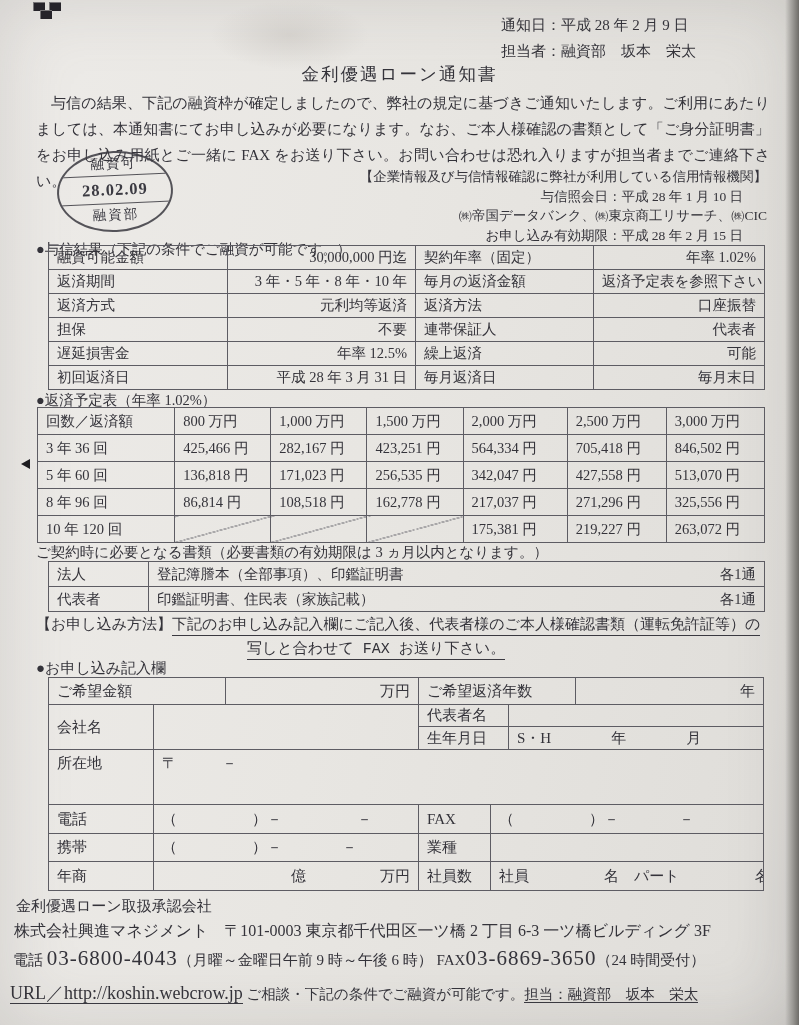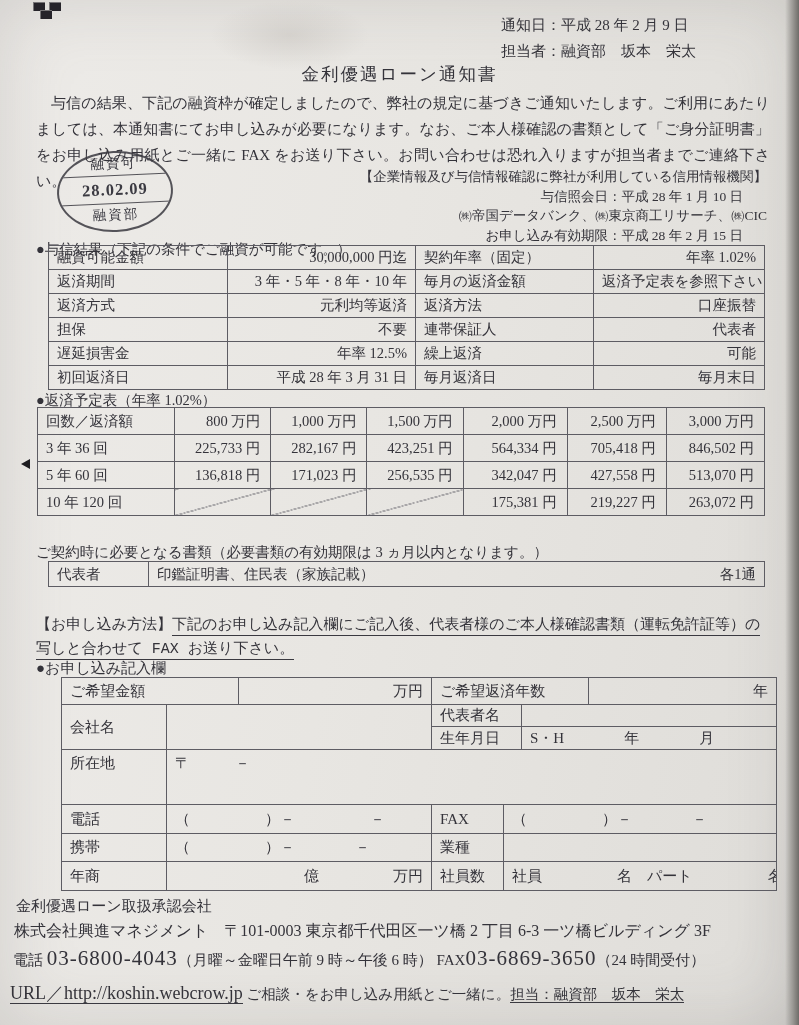--- a/index.html
+++ b/index.html
@@ -31,30 +31,30 @@
   .bureau { right:32px; top:167px; text-align:right; font-size:13.5px; line-height:19.5px; }
   .pad-r { padding-right:24px; }
   .sec-heading { font-size:14.5px; }
 
   table { border-collapse:collapse; table-layout:fixed; }
   td { border:1px solid #5d5c63; font-size:14.5px; padding:0 8px; overflow:hidden; white-space:nowrap; }
   .lbl { text-align:left; }
   .val { text-align:right; }
   .table1 { left:48px; top:245px; } .table1 table { width:716px; } .table1 tr { height:24px; }
   .table2 { left:37px; top:407px; } .table2 table { width:728px; } .table2 tr { height:27px; }
-  .table2 td.num { text-align:right; padding-right:10px; }
+  .table2 td.num { text-align:left; padding-right:10px; }
   td.slash { background: linear-gradient(to bottom right, transparent 49.3%, #6a6970 49.3%, #6a6970 50.7%, transparent 50.7%); }
   .table3 { left:48px; top:561px; } .table3 table { width:716px; } .table3 tr { height:25px; }
   .doc-flex { display:flex; } .doc-flex .count { margin-left:auto; }
 
   .method { left:36px; top:614px; width:740px; font-size:15px; line-height:24px;font-family:Liberation Mono, monospace; }
   .method .u { border-bottom:1.2px solid #3a3940; padding-bottom:1px; }
-  .method .ln2 { }
-
-  .table4 { left:61px; top:677px; } .table4 table { width:716px; }
+  .method .ln2 { margin-left:211px; }
+
+  .table4 { left:48px; top:677px; } .table4 table { width:716px; }
   .table4 .r1 { height:27px; } .table4 .r2a { height:22px; } .table4 .r2b { height:23px; }
   .table4 .r3 { height:55px;margin-top:44px; } .table4 .r4 { height:29px; } .table4 .r5 { height:28px; } .table4 .r6 { height:29px; }
   .table4 td { font-size:15px; }
   td.top-left { vertical-align:top; padding-top:4px; }
   .sales-flex { display:flex; } .sales-flex .oku { margin-left:52%; } .sales-flex .manyen { margin-left:auto; }
 
   .footer1 { left:16px; top:897px; font-size:15px; }
   .footer2 { left:14px; top:921px; font-size:16px; }
   .footer3 { left:13px; top:946px; font-size:15px; }
   .footer3 .big { font-size:21px; letter-spacing:1px; }
@@ -166,35 +166,44 @@
         <td class="lbl">回数／返済額</td>
         <td class="num">800 万円</td>
         <td class="num">1,000 万円</td>
         <td class="num">1,500 万円</td>
         <td class="num">2,000 万円</td>
         <td class="num">2,500 万円</td>
         <td class="num">3,000 万円</td>
       </tr>
       <tr>
         <td class="lbl">3 年 36 回</td>
-        <td class="num">225,733 円</td>
+        <td class="num">425,466 円</td>
         <td class="num">282,167 円</td>
         <td class="num">423,251 円</td>
         <td class="num">564,334 円</td>
         <td class="num">705,418 円</td>
         <td class="num">846,502 円</td>
       </tr>
       <tr>
         <td class="lbl">5 年 60 回</td>
         <td class="num">136,818 円</td>
         <td class="num">171,023 円</td>
         <td class="num">256,535 円</td>
         <td class="num">342,047 円</td>
         <td class="num">427,558 円</td>
         <td class="num">513,070 円</td>
+      </tr>
+      <tr>
+        <td class="lbl">8 年 96 回</td>
+        <td class="num">86,814 円</td>
+        <td class="num">108,518 円</td>
+        <td class="num">162,778 円</td>
+        <td class="num">217,037 円</td>
+        <td class="num">271,296 円</td>
+        <td class="num">325,556 円</td>
       </tr>
       <tr>
         <td class="lbl">10 年 120 回</td>
         <td class="num slash"></td>
         <td class="num slash"></td>
         <td class="num slash"></td>
         <td class="num">175,381 円</td>
         <td class="num">219,227 円</td>
         <td class="num">263,072 円</td>
       </tr>
@@ -203,20 +212,29 @@
   </div>
 
   <div class="abs sec-heading" style="left:36px; top:543px;">ご契約時に必要となる書類（必要書類の有効期限は 3 ヵ月以内となります。）</div>
   <div class="abs table3">
     <table>
       <colgroup>
           <col style="width:100px">
           <col style="width:616px">
         </colgroup>
       <tbody>
+          <tr>
+        <td class="lbl">法人</td>
+        <td>
+          <div class="doc-flex">
+            <span>登記簿謄本（全部事項）、印鑑証明書</span>
+            <span class="count">各1通</span>
+          </div>
+        </td>
+      </tr>
       <tr>
         <td class="lbl">代表者</td>
         <td>
           <div class="doc-flex">
             <span>印鑑証明書、住民表（家族記載）</span>
             <span class="count">各1通</span>
           </div>
         </td>
       </tr>
     </tbody>
@@ -289,16 +307,16 @@
     </tbody>
       </table>
   </div>
 
   <div class="abs footer1">金利優遇ローン取扱承認会社</div>
   <div class="abs footer2">株式会社興進マネジメント　〒101-0003 東京都千代田区一ツ橋 2 丁目 6-3 一ツ橋ビルディング 3F</div>
   <div class="abs footer3">
     <span>電話 </span><span class="big">03-6800-4043</span><span>（月曜～金曜日午前 9 時～午後 6 時）</span><span> FAX</span><span class="big">03-6869-3650</span><span>（24 時間受付）</span>
   </div>
   <div class="abs footer4">
-    <span class="url">URL／http://koshin.webcrow.jp</span><span> ご相談・をお申し込み用紙とご一緒に。</span><span class="u">担当：融資部　坂本　栄太</span>
+    <span class="url">URL／http://koshin.webcrow.jp</span><span> ご相談・下記の条件でご融資が可能です。</span><span class="u">担当：融資部　坂本　栄太</span>
   </div>
 
 </div>
 
 </body></html>

